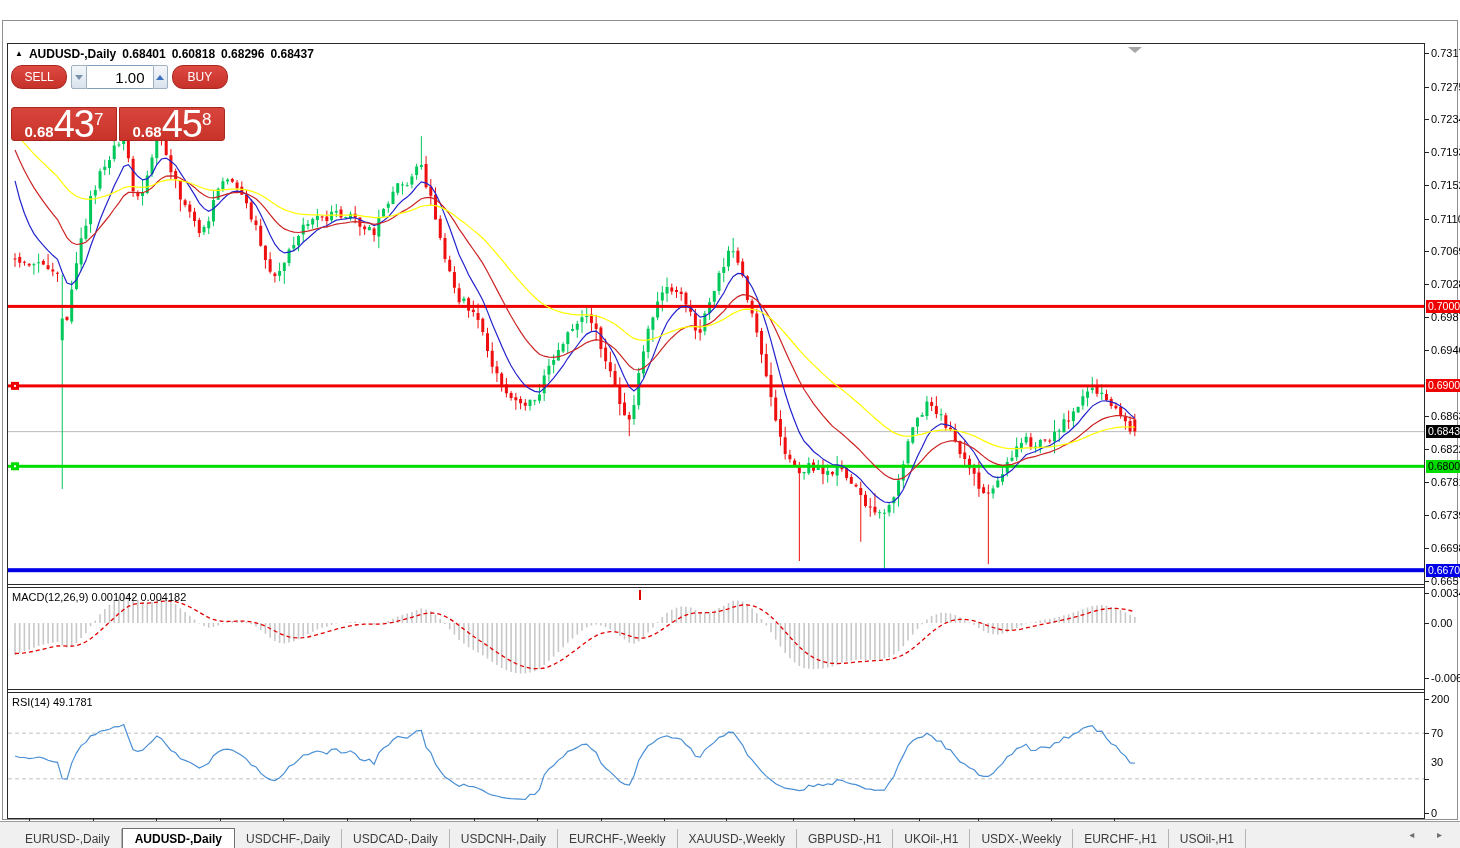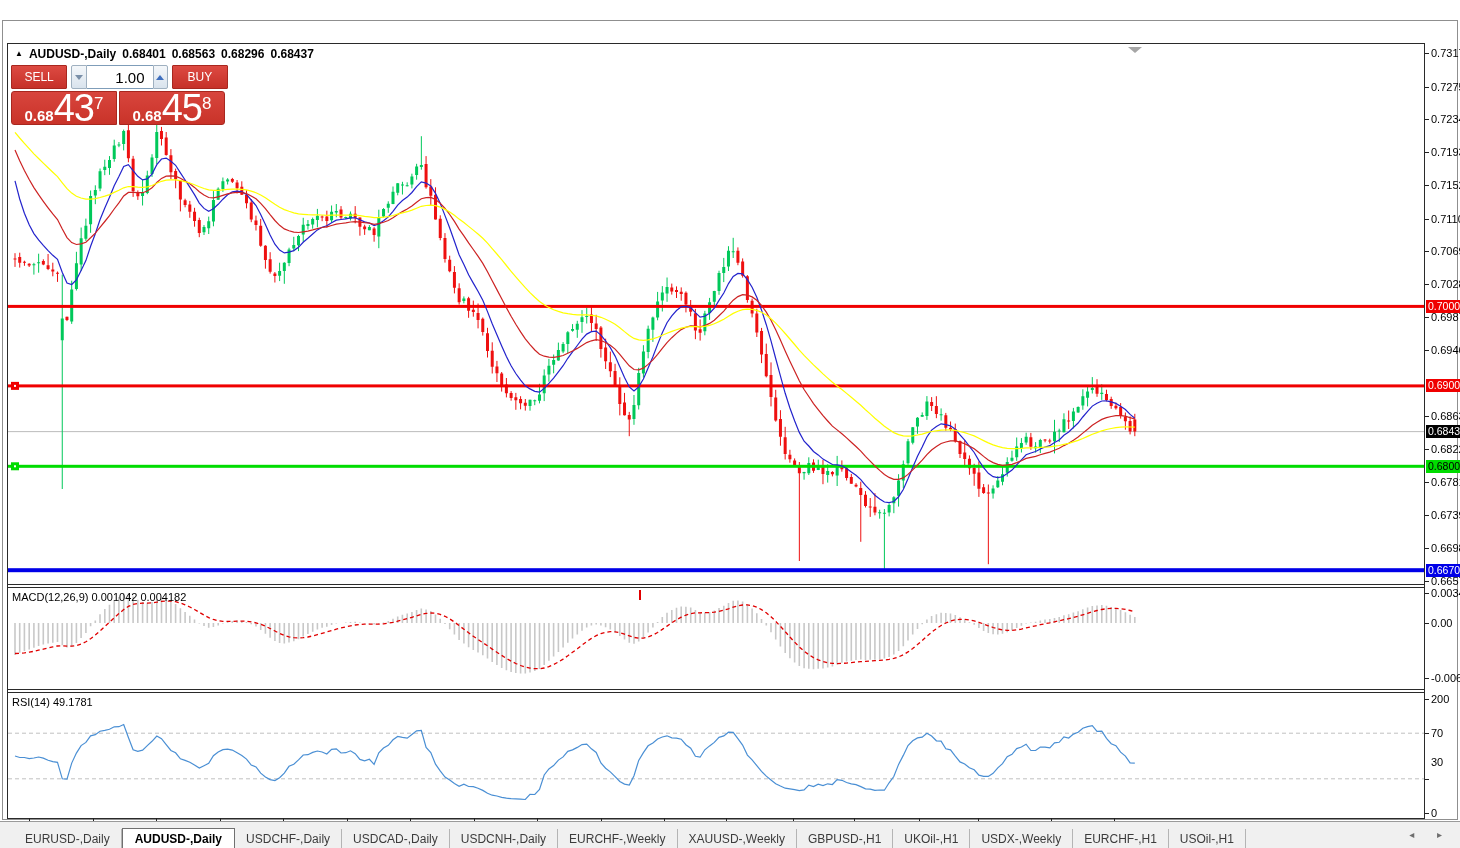--- a/index.html
+++ b/index.html
@@ -27,34 +27,34 @@
 
   
   #chart-title { position:absolute; left:12px; top:26px; font-size:12px; font-weight:600;
                  color:#000; display:flex; gap:6px; align-items:center; white-space:nowrap; }
   #chart-title .tri { font-size:8px; line-height:10px; }
 
   
   #one-click { position:absolute; left:8px; top:44px; width:217px; }
   .oc-row1 { display:flex; height:24px; align-items:stretch; }
   .oc-btn { width:67px; background:linear-gradient(#dd4a42,#c63129); border:1px solid #a8271f;
-            border-radius:1px; color:#fff; font-size:12px; display:flex; align-items:center;
+            border-radius:11px; color:#fff; font-size:12px; display:flex; align-items:center;
             justify-content:center; cursor:pointer; }
   .oc-spin { width:18px; background:linear-gradient(#f4f7fa,#d9e3ed); border:1px solid #9fb0c0;
              display:flex; align-items:center; justify-content:center; cursor:pointer; }
   .oc-spin.dn { margin-left:4px; border-radius:2px 0 0 2px; }
   .oc-spin.up { border-radius:0 2px 2px 0; margin-right:4px; }
   .arr-dn { width:0; height:0; border-left:4px solid transparent; border-right:4px solid transparent;
             border-top:5px solid #7a8fa8; }
   .arr-up { width:0; height:0; border-left:4px solid transparent; border-right:4px solid transparent;
             border-bottom:5px solid #3f6fbf; }
   #vol-input { width:66px; border:1px solid #7f9db9; border-left:none; border-right:none;
                font-size:15px; text-align:right; padding-right:8px; color:#000;
                font-family:"Liberation Sans",sans-serif; }
-  .oc-row2 { display:flex; margin-top:2px; height:34px; }
+  .oc-row2 { display:flex; margin-top:18px; height:34px; }
   .price-panel { width:106px; background:linear-gradient(#d8453d,#c93329); border:1px solid #a8271f;
                  color:#fff; display:flex; align-items:baseline; justify-content:center;
                  padding-top:1px; cursor:pointer; }
   .price-panel.sell { margin-right:2px; border-radius:3px 0 0 3px; }
   .price-panel.buy  { border-radius:0 3px 3px 0; }
   .pp-base { font-size:15px; font-weight:700; }
   .pp-big  { font-size:38px; font-weight:400; line-height:30px; letter-spacing:-1px; }
   .pp-sup  { font-size:17px; font-weight:400; position:relative; top:-12px; }
 
   
@@ -124,21 +124,21 @@
     <div id="plot-frame"></div>
     <div class="divider" style="top:563px"></div>
     <div class="divider" style="top:566px"></div>
     <div class="divider" style="top:668px"></div>
     <div class="divider" style="top:671px"></div>
 
     <div id="chart-title">
       <span class="tri">▲</span>
       <span>AUDUSD-,Daily</span>
       <span>0.68401</span>
-      <span>0.68563</span>
+      <span>0.60818</span>
       <span>0.68296</span>
       <span>0.68437</span>
     </div>
 
     <div id="one-click">
       <div class="oc-row1">
         <div class="oc-btn">SELL</div>
         <div class="oc-spin dn">
             <span class="arr-dn"></span>
           </div>

